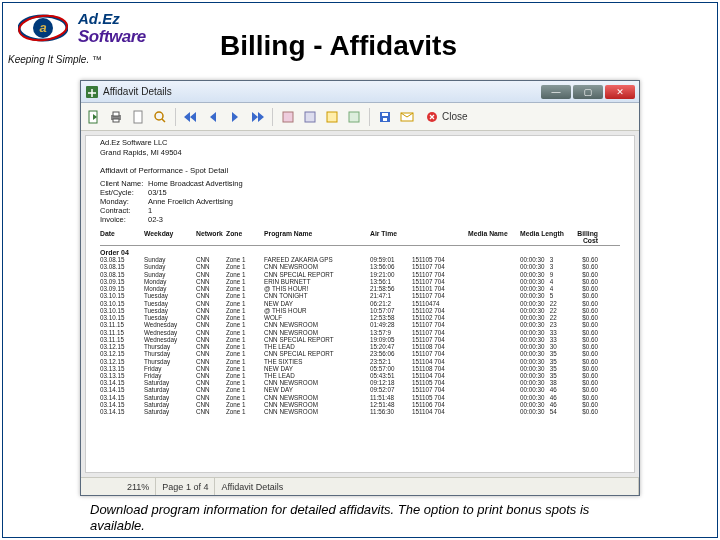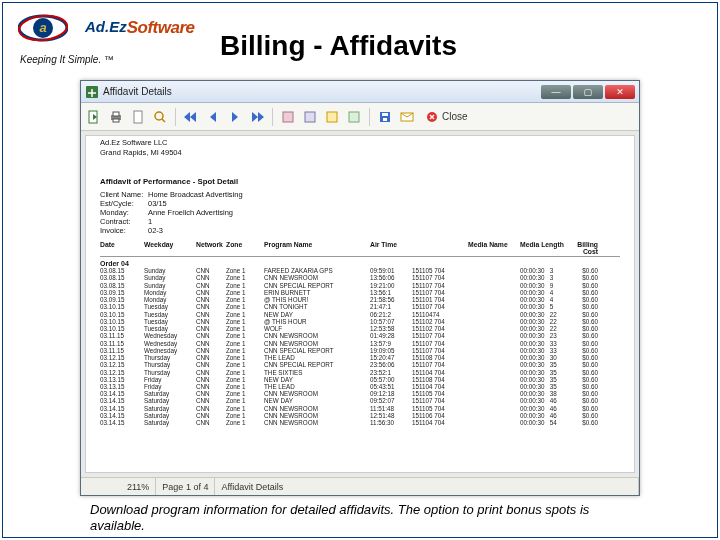--- a/index.html
+++ b/index.html
@@ -1,39 +1,39 @@
 <!DOCTYPE html>
 <html><head>
 <meta charset="utf-8">
 <style>
   * { box-sizing: border-box; margin: 0; padding: 0; }
   body { width: 720px; height: 540px; font-family: Arial, sans-serif; background: #fff; position: relative; font-size: 10px; }
   .slide-border { position: absolute; inset: 2px; border: 1px solid #003a7a; }
   .logo-area { position: absolute; top: 4px; left: 18px; width: 180px; height: 48px; display: flex; align-items: center; }
   .logo-area svg { width: 50px; height: 40px; }
-  .logo-text { display: flex; flex-direction: row; margin-left: 17px; }
+  .logo-text { display: flex; flex-direction: column; margin-left: 10px; }
   .logo-text .l1 { color: #003a7a; font-size: 15px; font-weight: bold; font-style: italic; }
-  .logo-text .l2 { color: #c2410c; font-size: 17px; font-weight: bold; font-style: italic; letter-spacing: -0.5px; }
-  .tagline { position: absolute; top: 54px; left: 20px; font-size: 10px; font-style: italic; color: #111; }
+  .logo-text .l2 { color: #4c1d95; font-size: 17px; font-weight: bold; font-style: italic; letter-spacing: -0.5px; }
+  .tagline { position: absolute; top: 54px; left: 8px; font-size: 10px; font-style: italic; color: #111; }
   .slide-title { position: absolute; top: 10px; left: 220px; font-size: 28px; font-weight: bold; color: #000; margin-top: 20px; }
   .caption { position: absolute; top: 502px; left: 90px; width: 540px; font-size: 13px; font-style: italic; color: #000; line-height: 1.25; }
   .window { position: absolute; top: 80px; left: 80px; width: 560px; height: 416px; background: #e9e9e9; border: 1px solid #5a6a7d; box-shadow: 0 0 4px rgba(0,0,0,.3); display: flex; flex-direction: column; }
   .titlebar { height: 22px; background: linear-gradient(#edf3fb,#d6e3f3); display: flex; align-items: center; padding: 0 4px; font-size: 10px; color: #222; border-bottom: 1px solid #a8b6c8; }
   .titlebar-icon { width: 14px; height: 14px; margin-right: 4px; }
   .titlebar-spacer { flex: 1; }
   .winbtn { width: 30px; height: 14px; margin-left: 2px; border-radius: 2px; display: flex; align-items: center; justify-content: center; font-size: 9px; color: #fff; background: linear-gradient(#899,#566); }
   .winbtn.close { background: linear-gradient(#e66,#b22); }
   .toolbar { height: 28px; background: #f6f6f2; border-bottom: 1px solid #c9c9c0; display: flex; align-items: center; padding: 0 4px; gap: 4px; }
   .tb { width: 18px; height: 18px; display: flex; align-items: center; justify-content: center; border: 1px solid transparent; }
   .tb svg { width: 14px; height: 14px; }
   .tb-sep { width: 1px; height: 18px; background: #ccc; margin: 0 2px; }
   .tb-close { display: flex; align-items: center; gap: 4px; font-size: 10px; color: #333; margin-left: 6px; }
   .doc-area { flex: 1; background: #fff; margin: 4px; border: 1px solid #ccc; padding: 2px 14px; overflow: hidden; font-size: 7.5px; color: #111; position: relative; }
   .doc-header { margin-bottom: 8px; line-height: 1.35; }
-  .doc-title2 { font-weight: bold; margin-top: 19px; margin-bottom: 4px; font-size: 7.8px; }
+  .doc-title2 { font-weight: normal; margin-top: 8px; margin-bottom: 4px; font-size: 7.8px; }
   .meta-row { display: flex; }
   .meta-label { width: 48px; }
   .th-row { display: flex; font-weight: bold; margin-top: 6px; font-size: 6.8px; border-bottom: 1px solid #999; padding-bottom: 1px; }
   .order-lbl { font-weight: bold; margin-top: 3px; font-size: 7px; }
   .dr { display: flex; font-size: 6.3px; line-height: 1.15; color: #222; }
   .c-date { width: 44px; } .c-wd { width: 52px; } .c-net { width: 30px; }
   .c-zone { width: 38px; } .c-prog { width: 106px; } .c-time { width: 42px; }
   .c-air { width: 56px; } .c-media { width: 52px; } .c-len { width: 44px; }
   .c-bill { width: 34px; text-align: right; }
   .statusbar { height: 18px; background: #f0f0ea; border-top: 1px solid #c9c9c0; display: flex; align-items: center; padding-left: 40px; }

